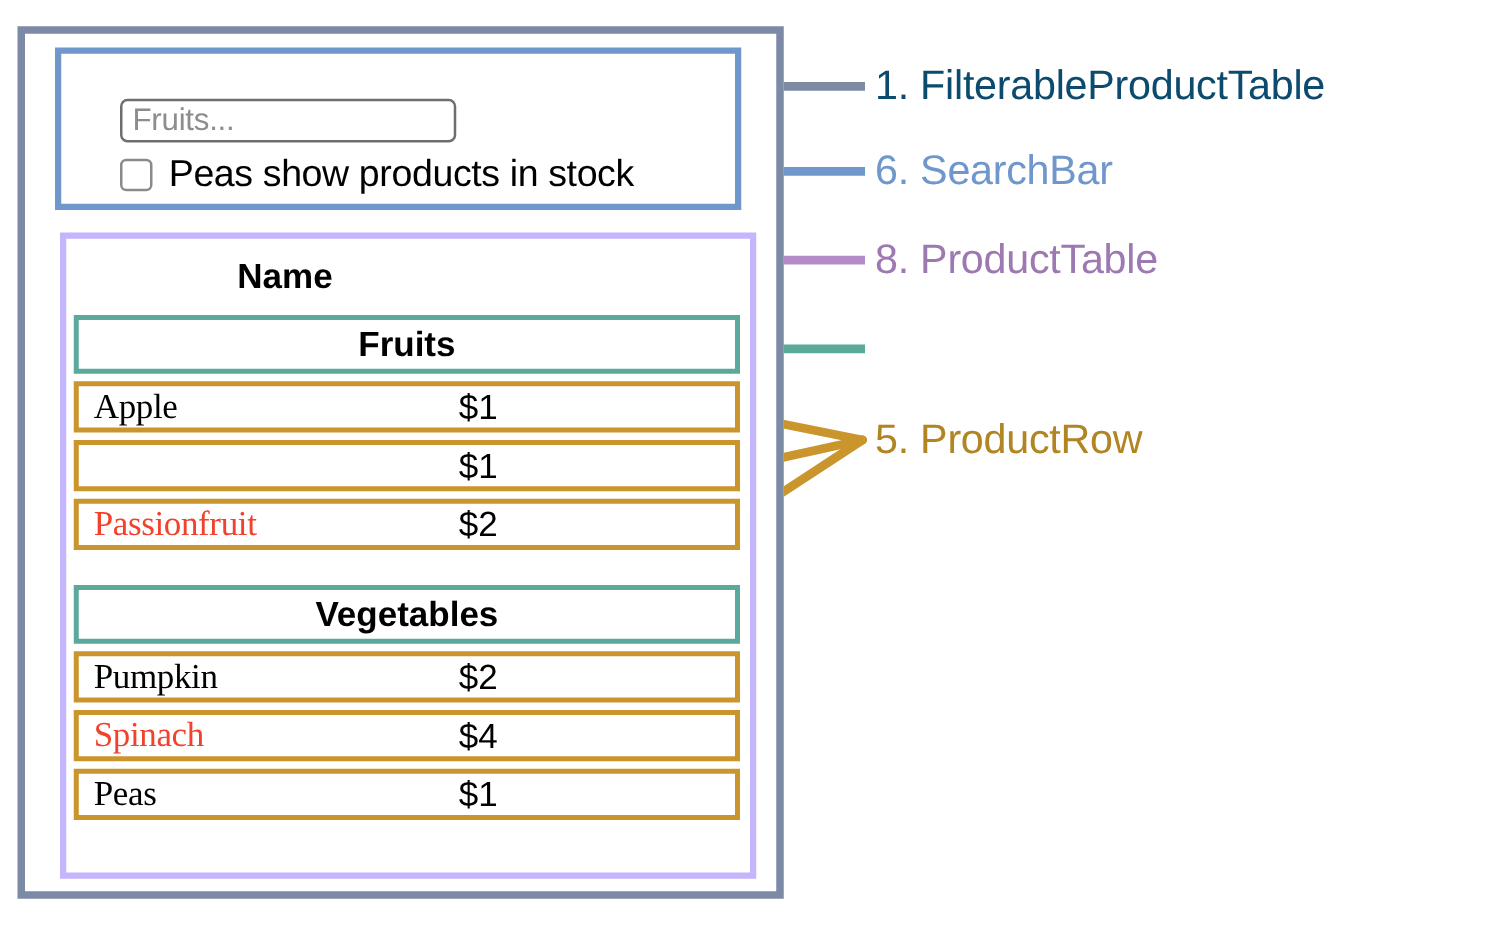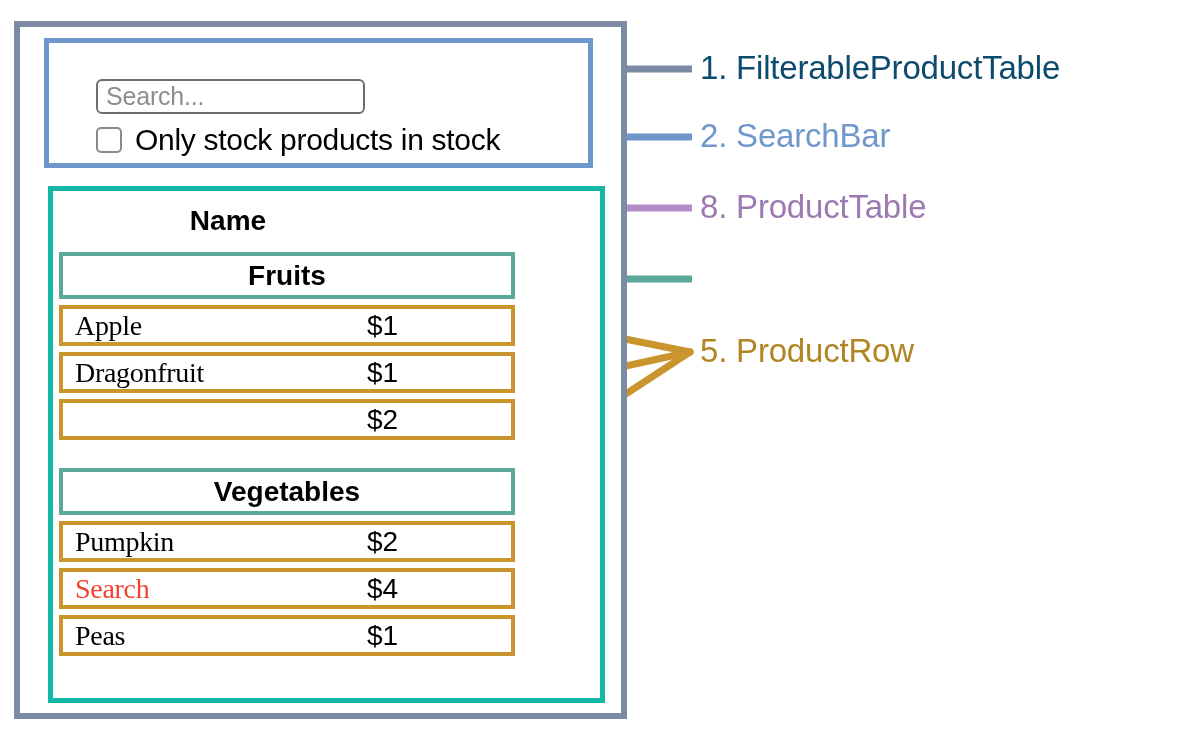--- a/index.html
+++ b/index.html
@@ -97,21 +97,21 @@
     letter-spacing: -0.3px;
   }
 
   
   .producttable-box {
     position: absolute;
     left: 48px;
     top: 186px;
     width: 557px;
     height: 517px;
-    border: 5px solid #14b8a6;
+    border: 5px solid #c4b5fd;
     box-sizing: border-box;
     background: #ffffff;
   }
 
   .table-head {
     position: absolute;
     left: 0;
     top: 8px;
     width: 100%;
     height: 44px;
@@ -136,21 +136,21 @@
     font-size: 28px;
     font-weight: bold;
     color: #000000;
     font-family: "Liberation Sans", sans-serif;
   }
 
   .rows-area {
     position: absolute;
     left: 6px;
     top: 61px;
-    width: 456px;
+    width: 533px;
   }
 
   .category-row {
     height: 47px;
     border: 4px solid #5aa99a;
     box-sizing: border-box;
     background: #ffffff;
     display: flex;
     align-items: center;
     justify-content: center;
@@ -223,24 +223,24 @@
     <line x1="580" y1="376" x2="690" y2="352" stroke="#c9952c" stroke-width="7" stroke-linecap="round"></line>
     <line x1="580" y1="424" x2="690" y2="352" stroke="#c9952c" stroke-width="7" stroke-linecap="round"></line>
   </svg>
 
   <div class="fpt-box">
 
     
   </div>
 
   <div class="searchbar-box">
-    <div class="search-input">Search...</div>
+    <div class="search-input">Fruits...</div>
     <div class="checkbox-row">
       <div class="checkbox-square"></div>
-      <div class="checkbox-label">Only stock products in stock</div>
+      <div class="checkbox-label">Peas show products in stock</div>
     </div>
   </div>
 
   <div class="producttable-box">
 
     <div class="table-head">
       <div class="th-name">Name</div>
     </div>
 
     <div class="rows-area">
@@ -248,54 +248,54 @@
       <div class="category-row">
         <span class="cat-label">Fruits</span>
       </div>
 
       <div class="product-row">
         <span class="pname">Apple</span>
         <span class="pprice">$1</span>
       </div>
 
       <div class="product-row">
-        <span class="pname">Dragonfruit</span>
         <span class="pprice">$1</span>
       </div>
 
       <div class="product-row">
+        <span class="pname out-of-stock">Passionfruit</span>
         <span class="pprice">$2</span>
       </div>
 
       <div class="spacer-row"></div>
 
       <div class="category-row">
         <span class="cat-label">Vegetables</span>
       </div>
 
       <div class="product-row">
         <span class="pname">Pumpkin</span>
         <span class="pprice">$2</span>
       </div>
 
       <div class="product-row">
-        <span class="pname out-of-stock">Search</span>
+        <span class="pname out-of-stock">Spinach</span>
         <span class="pprice">$4</span>
       </div>
 
       <div class="product-row">
         <span class="pname">Peas</span>
         <span class="pprice">$1</span>
       </div>
 
     </div>
   </div>
 
   <div class="legend-label" style="left:700px; top:49px; color:#0c4a6e;">1. FilterableProductTable</div>
 
-  <div class="legend-label" style="left:700px; top:117px; color:#6f97cc;">2. SearchBar</div>
+  <div class="legend-label" style="left:700px; top:117px; color:#6f97cc;">6. SearchBar</div>
 
   <div class="legend-label" style="left:700px; top:188px; color:#9d79b2;">8. ProductTable</div>
 
 
   <div class="legend-label" style="left:700px; top:332px; color:#b08522;">5. ProductRow</div>
 
 </div>
 
 </body></html>

